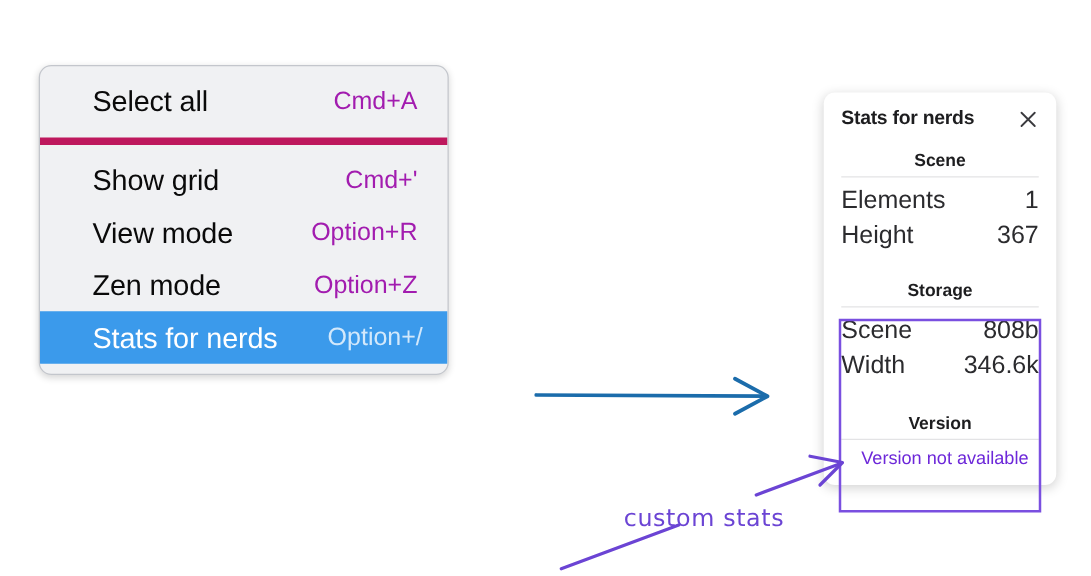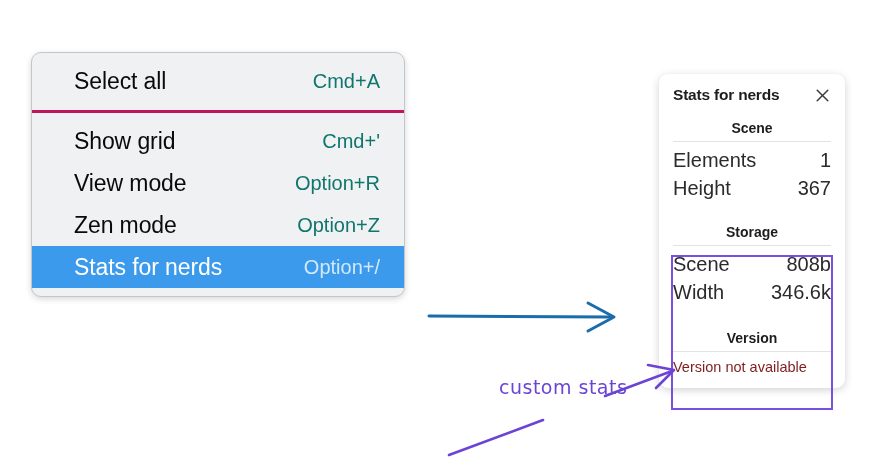--- a/index.html
+++ b/index.html
@@ -14,53 +14,53 @@
     overflow: hidden;
     font-family: "Liberation Sans", sans-serif;
     -webkit-font-smoothing: antialiased;
   }
 
   
   #context-menu {
     position: absolute;
     left: 31px;
     top: 52px;
-    width: 374px;
+    width: 328px;
     background: #f0f1f3;
     border: 1px solid #c3c6cc;
     border-radius: 10px;
     box-shadow: 0 2px 6px rgba(0,0,0,0.16);
     overflow: hidden;
     box-sizing: border-box;
     text-align: right;
   }
   .menu-group {
     padding: 7px 0 8px 0;
   }
   .menu-group + .menu-group {
-    border-top: 3px solid #be185d;
+    border-top: 6px solid #be185d;
   }
   .menu-item {
     display: flex;
     align-items: center;
     justify-content: space-between;
     height: 42px;
     padding: 0 24px 0 42px;
     box-sizing: border-box;
     cursor: default;
   }
   .menu-item .label {
     font-size: 23px;
     color: #0a0a0a;
     letter-spacing: -0.1px;
     white-space: nowrap;
   }
   .menu-item .shortcut {
     font-size: 20px;
-    color: #0f766e;
+    color: #a21caf;
     white-space: nowrap;
   }
   .menu-item.selected {
     background: #3b9aeb;
   }
   .menu-item.selected .label { color: #ffffff; }
   .menu-item.selected .shortcut { color: #d2e8fb; margin-left: 40px; }
 
   
   #stats-panel {
@@ -115,22 +115,22 @@
     justify-content: space-between;
     align-items: baseline;
     font-size: 20px;
     color: #2b2b2e;
     padding: 2.5px 0;
   }
   .stat-row .k { white-space: nowrap; }
   .stat-row .v { white-space: nowrap; }
   .plain-row {
     font-size: 14.5px;
-    color: #7f1d1d;
-    padding: 3px 0 1px 0;
+    color: #6d28d9;
+    padding: 3px 0 1px 16px;
     white-space: nowrap;
   }
 
   
   #custom-stats-box {
     position: absolute;
     left: 671px;
     top: 255px;
     width: 162px;
     height: 155px;
@@ -142,21 +142,21 @@
   
   #annotations {
     position: absolute;
     left: 0; top: 0;
     width: 873px; height: 461px;
     pointer-events: none;
   }
   #custom-stats-label {
     position: absolute;
     left: 499px;
-    top: 376px;
+    top: 404px;
     font-family: "DejaVu Sans", sans-serif;
     font-size: 19px;
     color: #6b44d4;
     letter-spacing: 0.5px;
     white-space: nowrap;
   }
 </style>
 </head>
 <body>
 

